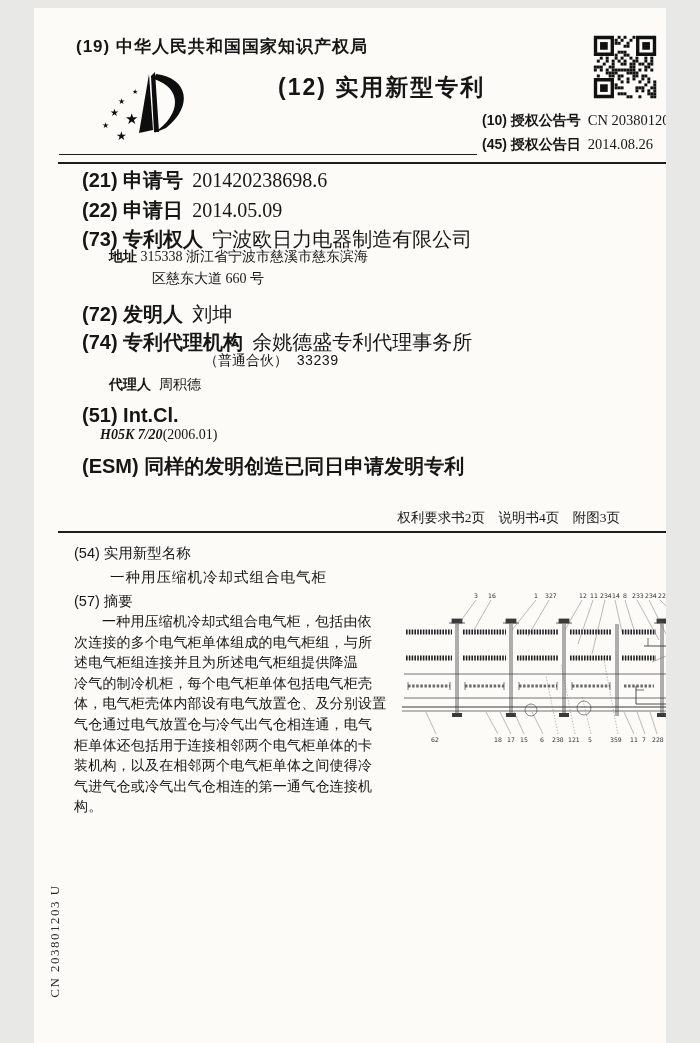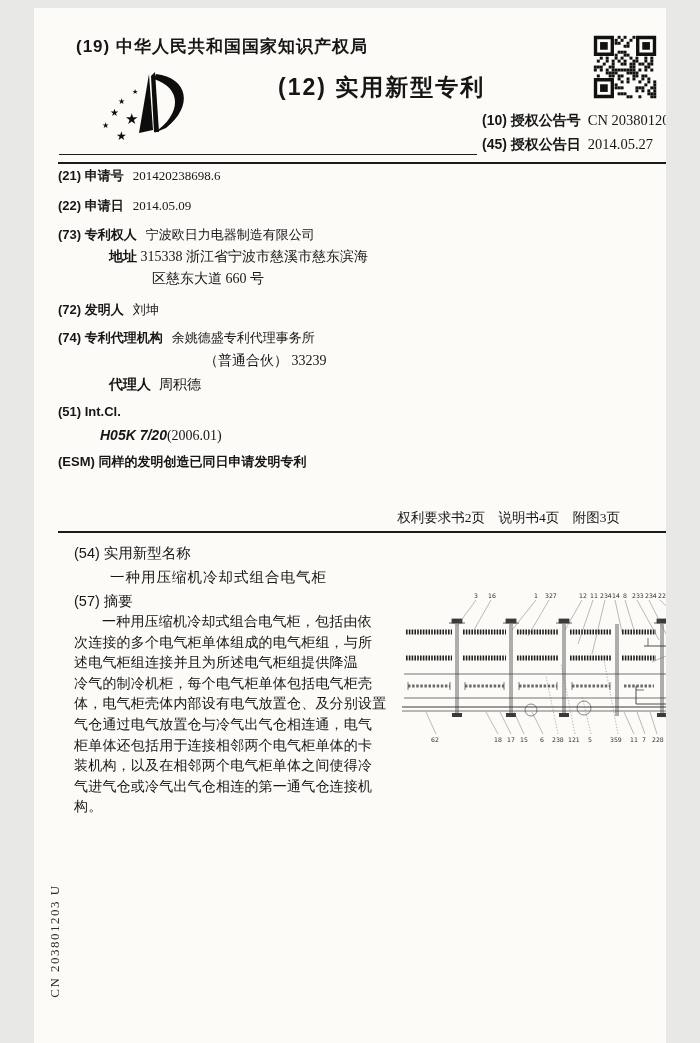--- a/index.html
+++ b/index.html
@@ -10,21 +10,21 @@
     font-family:"Liberation Serif", serif;
   }
   .abs { position:absolute; }
   .b { font-family:"Liberation Sans", sans-serif; font-weight:bold; }
   .office { left:42px; top:27px; font-size:17px; letter-spacing:1px; }
   .kind { left:244px; top:64px; font-size:23px; letter-spacing:2px; }
   .pubrow { left:448px; font-size:14px; white-space:nowrap; }
   .pubrow .code { font-family:"Liberation Sans", sans-serif; font-weight:bold; }
   .pubrow .val { margin-left:7px; font-size:14.5px; }
   .rule { background:#1c1c1c; }
-  .field { left:24px; font-size:13px; white-space:nowrap; }
+  .field { left:48px; font-size:20px; white-space:nowrap; }
   .field .code { font-family:"Liberation Sans", sans-serif; font-weight:bold; margin-right:9px; }
   .field .val { }
   .cont { font-size:14px; white-space:nowrap; }
   .pages { right:46px; top:501px; font-size:13.5px; white-space:pre;text-align:right; }
   .sec-label { left:40px; font-family:"Liberation Sans", sans-serif; font-weight:normal; font-size:14.5px; }
   .sec-title { left:76px; font-size:14.5px; letter-spacing:1px; }
   .abstract { left:40px; top:604px; width:326px; font-size:14px; line-height:20.6px; }
   .abstract .ln { white-space:nowrap; letter-spacing:0.2px; }
   .abstract .ln.first { padding-left:28px; }
   .italic { font-style:italic; }
@@ -193,21 +193,21 @@
       </g>
     </svg>
   </div>
 
   <div class="abs kind b">(12) 实用新型专利</div>
 
   <div class="abs pubrow" style="top:104px;">
     <span class="code">(10) 授权公告号</span><span class="val">CN 203801203 U</span>
   </div>
   <div class="abs pubrow" style="top:128px;">
-    <span class="code">(45) 授权公告日</span><span class="val">2014.05.27</span>
+    <span class="code">(45) 授权公告日</span><span class="val">2014.08.26</span>
   </div>
 
   <div class="abs rule" style="left:25px; top:146px; width:418px; height:1px;"></div>
   <div class="abs rule" style="left:24px; top:154px; width:650px; height:2px;"></div>
 
   <div class="abs field" style="top:159px;">
     <span class="code">(21) 申请号</span><span class="val">201420238698.6</span>
   </div>
   <div class="abs field" style="top:189px;">
     <span class="code">(22) 申请日</span><span class="val">2014.05.09</span>
@@ -221,31 +221,31 @@
   </div>
   <div class="abs cont" style="left:118px; top:262px;">
     <span>区慈东大道 660 号</span>
   </div>
   <div class="abs field" style="top:293px;">
     <span class="code">(72) 发明人</span><span class="val">刘坤</span>
   </div>
   <div class="abs field" style="top:321px;">
     <span class="code">(74) 专利代理机构</span><span class="val">余姚德盛专利代理事务所</span>
   </div>
-  <div class="abs cont" style="left:170px; top:344px;">
+  <div class="abs cont" style="left:170px; top:344px;font-family:Liberation Mono, monospace;">
     <span>（普通合伙） 33239</span>
   </div>
   <div class="abs cont" style="left:75px; top:368px;">
     <span class="b" style="margin-right:8px;">代理人</span><span>周积德</span>
   </div>
   <div class="abs field" style="top:396px;">
     <span class="code">(51) Int.Cl.</span>
   </div>
   <div class="abs cont" style="left:66px; top:419px;">
-    <span class="italic b" style="font-family:Liberation Sans, sans-serif;">H05K 7/20</span><span>(2006.01)</span>
+    <span class="italic b" style="font-family:Liberation Serif, serif;">H05K 7/20</span><span>(2006.01)</span>
   </div>
   <div class="abs field" style="top:445px;">
     <span class="code">(ESM) 同样的发明创造已同日申请发明专利</span>
   </div>
 
   <div class="abs pages">权利要求书2页　说明书4页　附图3页</div>
   <div class="abs rule" style="left:24px; top:523px; width:650px; height:2px;"></div>
 
   <div class="abs sec-label" style="top:536px;">(54) 实用新型名称</div>
   <div class="abs sec-title" style="top:560px;">一种用压缩机冷却式组合电气柜</div>

